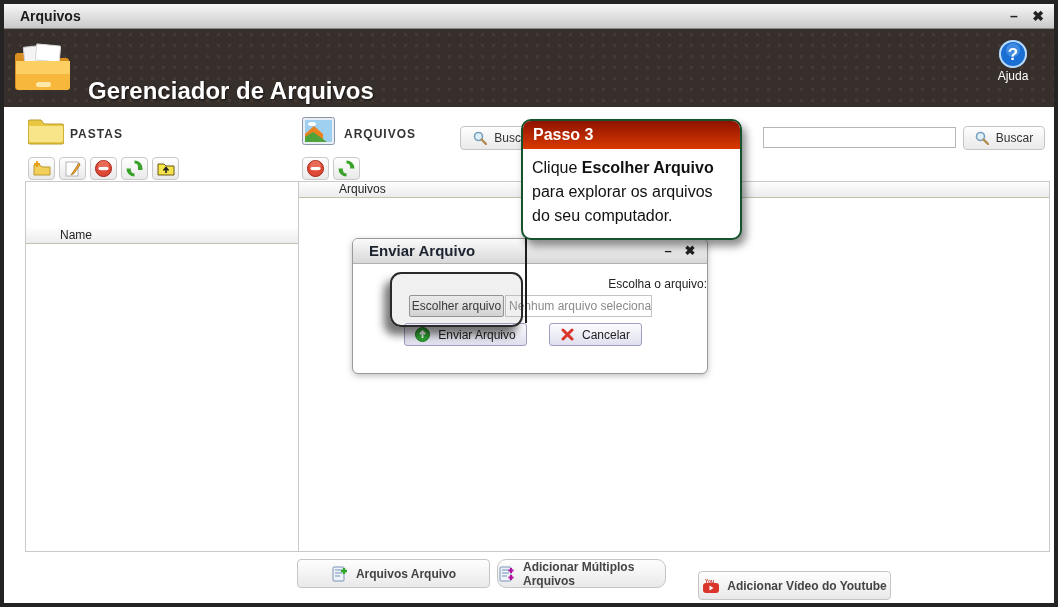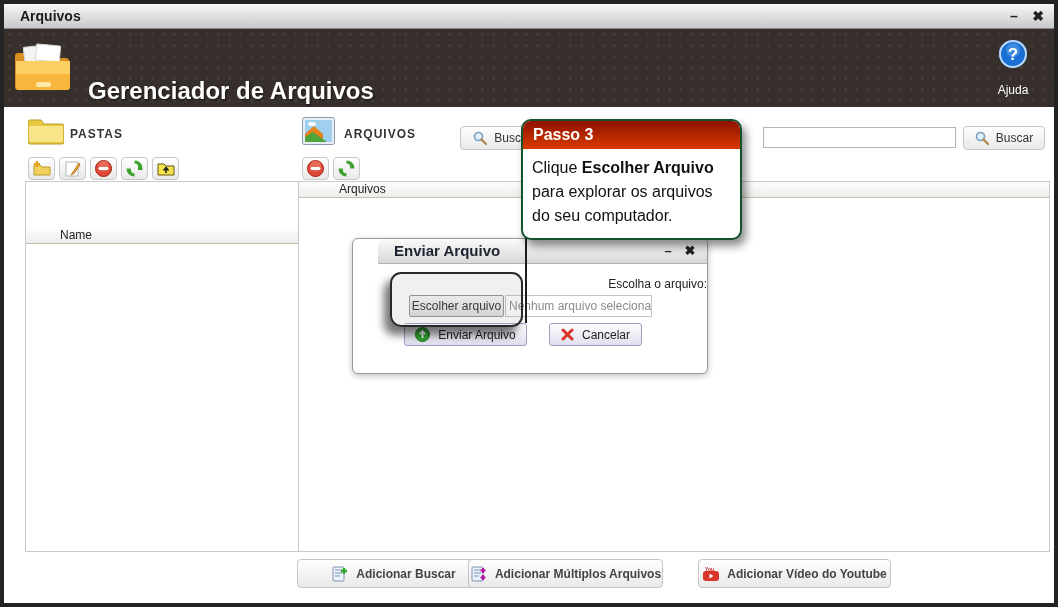--- a/index.html
+++ b/index.html
@@ -13,38 +13,38 @@
   .winbtn.min { right:30px; }
   .winbtn.cls { right:6px; }
 
   
   .appheader { position:relative; height:78px; background-color:#362f2b;
     background-image:radial-gradient(#453a31 1.5px, rgba(0,0,0,0) 1.6px);
     background-size:11px 11px; }
   .appheader .bigfolder { position:absolute; left:10px; top:14px; }
   .appheader .apptitle { position:absolute; left:84px; top:24px; font-size:24px; font-weight:bold; color:#fff; text-shadow:1px 1px 2px rgba(0,0,0,.6);margin-top:24px; }
   .help { position:absolute; right:18px; top:10px; width:46px; text-align:center; cursor:pointer; }
-  .help .hl { display:block; margin-top:14px; font-size:12px; color:#fff; }
+  .help .hl { display:block; margin-top:0; font-size:12px; color:#fff; }
 
   
   .main { position:relative; height:494px; background:#fff; }
   .ptitle { position:absolute; font-size:12px; font-weight:bold; color:#333; letter-spacing:1px; }
   .toolbar { position:absolute; display:flex; gap:4px; }
   .tbtn { width:27px; height:23px; border:1px solid #c9c9c9; border-radius:4px; background:linear-gradient(#ffffff,#e9e9e9); display:flex; align-items:center; justify-content:center; cursor:pointer; }
   .gridtable { position:absolute; border:1px solid #c9c9c9; background:#fff; }
   .gridhead { height:16px; background:linear-gradient(#fdfdfd,#ececec); border-bottom:1px solid #c6c1ab; font-size:12px; color:#222; line-height:15px; }
 
   .btn { border:1px solid #c5c5c5; border-radius:4px; background:linear-gradient(#fefefe,#e9e9e9); font-size:12px; font-weight:bold; color:#444; display:flex; align-items:center; justify-content:center; gap:7px; cursor:pointer; }
   .searchinput { position:absolute; left:759px; top:20px; width:193px; height:21px; border:1px solid #b5b5b5; font-size:12px; padding:0 4px; background:#fff; }
 
   
   .footbtn { position:absolute; top:452px; height:29px; }
 
   
-  .dialog { position:absolute; left:348px; top:131px; width:356px; height:136px; background:#fff; border:1px solid #9a9a9a; border-radius:6px; box-shadow:0 2px 6px rgba(0,0,0,.25); z-index:10;padding-left:25px; }
+  .dialog { position:absolute; left:348px; top:131px; width:356px; height:136px; background:#fff; border:1px solid #9a9a9a; border-radius:6px; box-shadow:0 2px 6px rgba(0,0,0,.25); z-index:10; }
   .dlg-titlebar { position:relative; height:25px; background:linear-gradient(#fafafa,#d8d8d8); border-bottom:1px solid #b0b0b0; border-radius:5px 5px 0 0; }
   .dlg-title { position:absolute; left:16px; top:3px; font-size:15px; font-weight:bold; color:#1d2430; }
   .dlg-btn { position:absolute; top:3px; width:18px; height:18px; font-size:13px; font-weight:bold; color:#222; text-align:center; line-height:18px; cursor:pointer; }
   .dlg-min { right:30px; } .dlg-cls { right:8px; }
   .dlg-label { position:absolute; left:0; right:0; top:38px; text-align:right; font-size:12px; color:#222; }
   .choosebtn { position:absolute; left:56px; top:56px; width:95px; height:22px; border:1px solid #8f8f8f; border-radius:2px; background:linear-gradient(#f8f8f8,#dcdcdc); font-size:12px; color:#222; cursor:pointer; }
   .nofile { position:absolute; left:152px; top:56px; width:147px; height:22px; border:1px solid #c4c4c4; background:#fff; font-size:12px; color:#8a8a8a; line-height:20px; padding-left:3px; white-space:nowrap; overflow:hidden; }
   .dlg-act { position:absolute; top:84px; height:23px; border:1px solid #9e9ec2; border-radius:3px; background:linear-gradient(#fcfcfe,#dfdfef); font-size:12px; color:#222; display:flex; align-items:center; justify-content:center; gap:8px; cursor:pointer; }
   .dlg-send { left:51px; width:123px; }
   .dlg-cancel { left:196px; width:93px; }
@@ -218,36 +218,36 @@
     </div>
 
     <div class="btn footbtn" style="left:293px;width:193px;">
       <span>
         <svg width="18" height="18" viewBox="0 0 18 18">
           <rect x="2" y="2" width="11" height="14" rx="1" fill="#eef3fa" stroke="#7d94b5"></rect>
           <path d="M4 5 h7 M4 8 h7 M4 11 h5" stroke="#9db4cf" stroke-width="1.4"></path>
           <path d="M13 3 v6 M10 6 h6" stroke="#2ea52b" stroke-width="2.4"></path>
         </svg>
       </span>
-      <span>Adicionar Buscar</span>
-    </div>
-
-    <div class="btn footbtn" style="left:464px;width:195px;">
+      <span>Arquivos Arquivo</span>
+    </div>
+
+    <div class="btn footbtn" style="left:493px;width:169px;border-radius:9px;">
       <span>
         <svg width="18" height="18" viewBox="0 0 18 18">
           <rect x="2" y="2" width="11" height="14" rx="1" fill="#eef3fa" stroke="#7d94b5"></rect>
           <path d="M4 5 h7 M4 8 h7 M4 11 h5" stroke="#9db4cf" stroke-width="1.4"></path>
           <path d="M13 3 v5 M10.5 5.5 h5" stroke="#b0109e" stroke-width="2.2"></path>
           <path d="M13 10 v5 M10.5 12.5 h5" stroke="#b0109e" stroke-width="2.2"></path>
         </svg>
       </span>
       <span>Adicionar Múltiplos Arquivos</span>
     </div>
 
-    <div class="btn footbtn" style="left:694px;width:193px;">
+    <div class="btn footbtn" style="left:694px;width:193px;margin-top:12px;">
       <span>
         <svg width="18" height="17" viewBox="0 0 18 17">
           <text x="3" y="6" font-size="5" font-weight="bold" fill="#c02a20" font-family="Liberation Sans, sans-serif">You</text>
           <rect x="1" y="6" width="16" height="10" rx="3" fill="#d9352a"></rect>
           <path d="M7.5 8.5 l4 2.5 -4 2.5z" fill="#fff"></path>
         </svg>
       </span>
       <span>Adicionar Vídeo do Youtube</span>
     </div>
 

